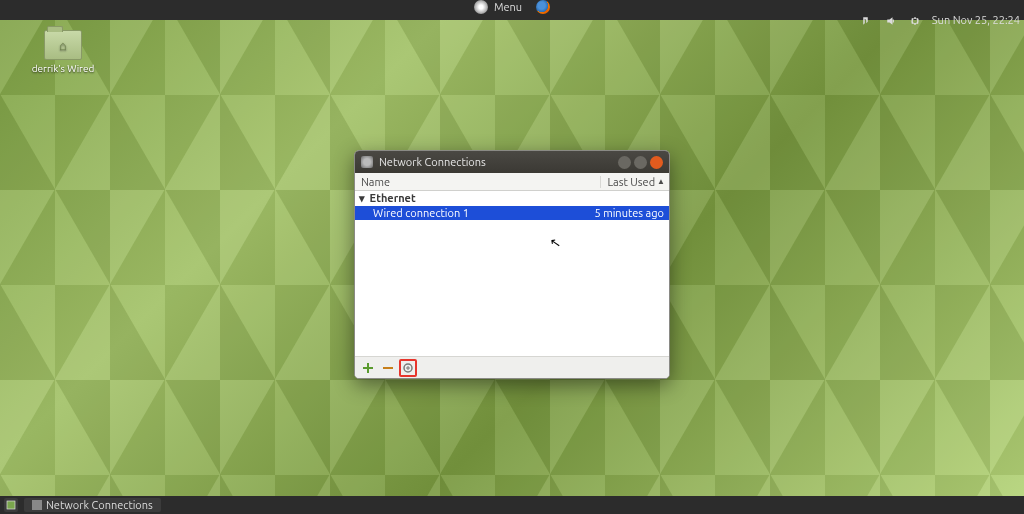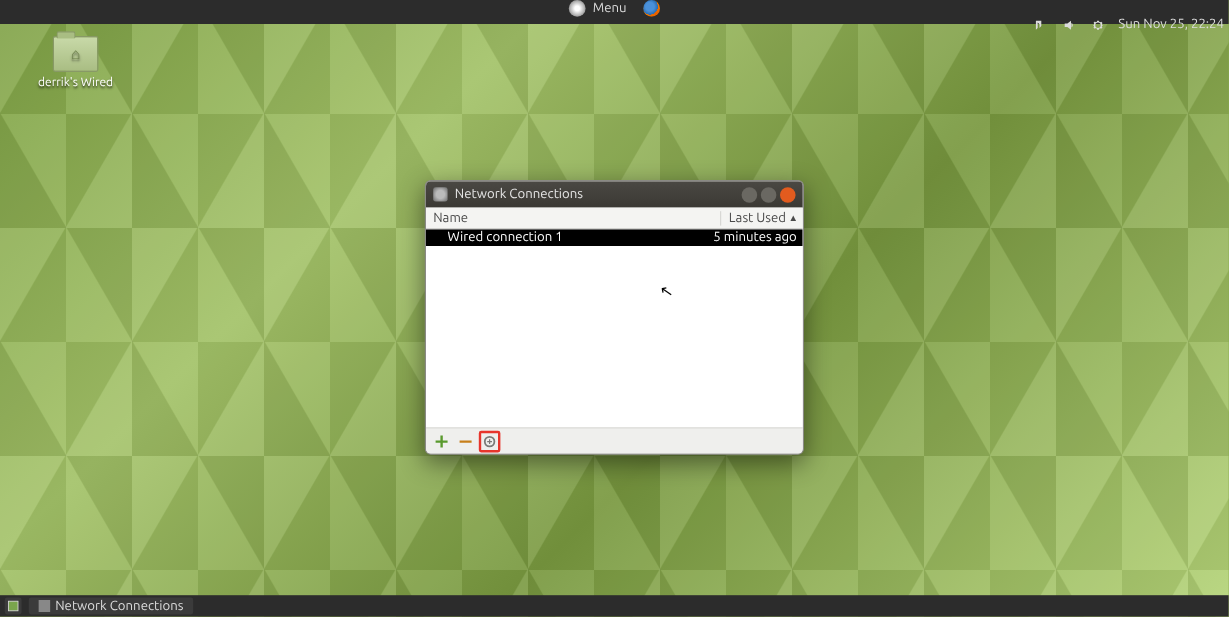--- a/index.html
+++ b/index.html
@@ -194,21 +194,21 @@
 }
 .group-row {
   padding: 1px 4px;
   font-weight: bold;
   font-size: 11px;
   color: #3a3a3a;
 }
 .group-row .disclosure { display: inline-block; width: 8px; }
 .conn-row {
   display: flex;
-  background: #000000;
+  background: #1d4ed8;
   color: #fff;
   font-size: 11px;
   padding: 1px 5px 1px 18px;
 }
 .conn-row .conn-name { flex: 1; }
 .conn-row .conn-last { }
 
 .cursor {
   position: absolute;
   left: 195px;
@@ -292,20 +292,24 @@
   </div>
   <div class="window-body">
     <div class="list-header">
       <div class="col-name">Name</div>
       <div class="col-last">
         <span>Last Used</span>
         <span class="sort-arrow">▲</span>
       </div>
     </div>
     <div class="list-body">
+      <div class="group-row">
+        <span class="disclosure">▾</span>
+        <span>Ethernet</span>
+      </div>
       <div class="conn-row">
         <span class="conn-name">Wired connection 1</span>
         <span class="conn-last">5 minutes ago</span>
       </div>
       <span class="cursor">↖</span>
     </div>
     <div class="window-toolbar">
       <div class="tool-btn">
         <svg viewBox="0 0 12 12">
             <path fill="#5a9a2e" d="M5 1h2v4h4v2H7v4H5V7H1V5h4z"></path>

